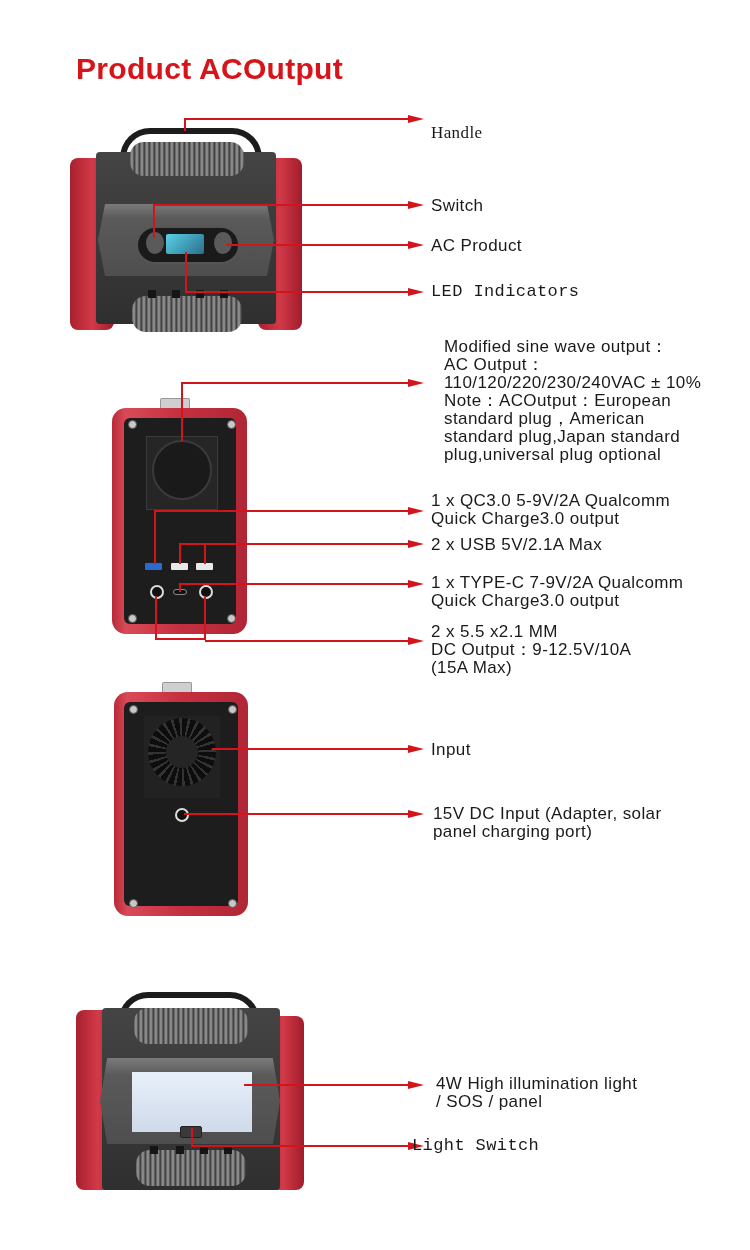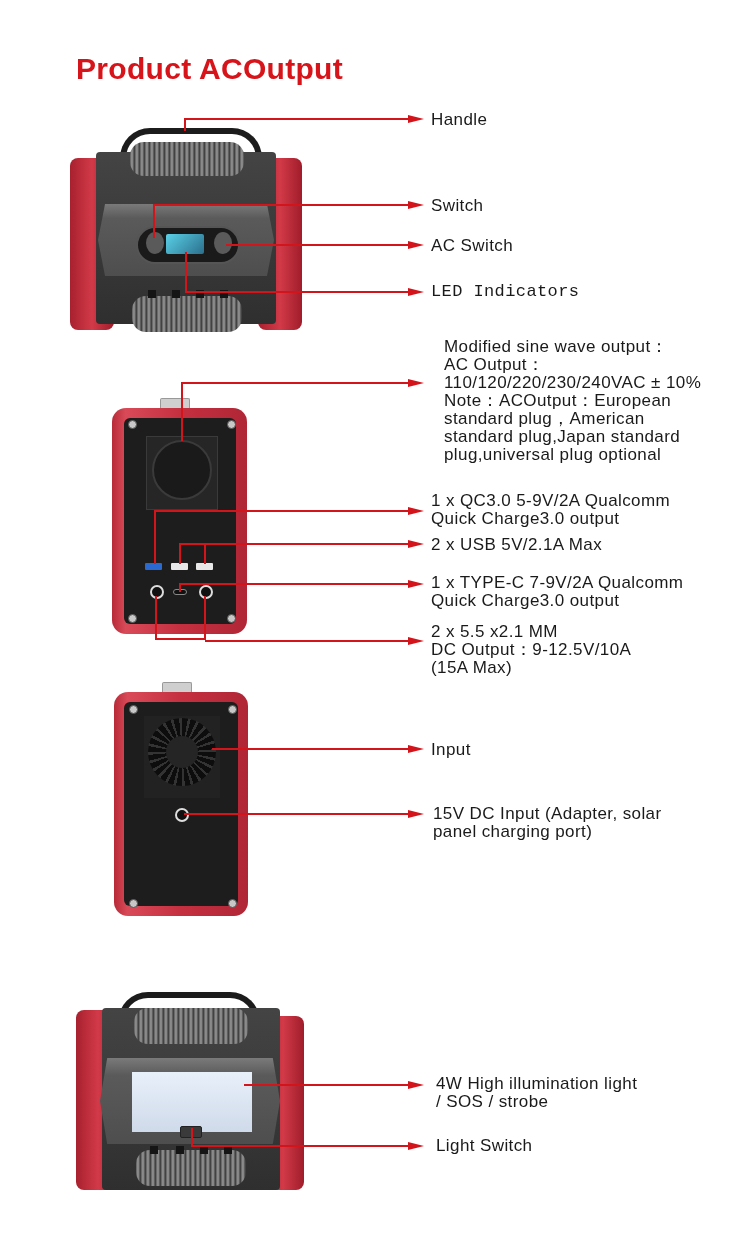--- a/index.html
+++ b/index.html
@@ -52,30 +52,30 @@
   <div class="btn-round" style="left:214px;top:232px;width:18px;height:22px;"></div>
   <div class="slot" style="left:148px;top:290px;width:8px;height:8px;"></div>
   <div class="slot" style="left:172px;top:290px;width:8px;height:8px;"></div>
   <div class="slot" style="left:196px;top:290px;width:8px;height:8px;"></div>
   <div class="slot" style="left:220px;top:290px;width:8px;height:8px;"></div>
 </div>
 
 <div class="line" style="left:184px;top:119px;width:2px;height:12px;"></div>
 <div class="line" style="left:184px;top:118px;width:224px;height:2px;"></div>
 <div class="arrow" style="left:408px;top:115px;"></div>
-<div class="label" style="left:431px;top:111px;">Handle</div>
+<div class="label" style="left:431px;top:124px;font-family:Liberation Serif, serif;">Handle</div>
 
 <div class="line" style="left:153px;top:204px;width:2px;height:34px;"></div>
 <div class="line" style="left:153px;top:204px;width:255px;height:2px;"></div>
 <div class="arrow" style="left:408px;top:201px;"></div>
 <div class="label" style="left:431px;top:197px;">Switch</div>
 
 <div class="line" style="left:226px;top:244px;width:182px;height:2px;"></div>
 <div class="arrow" style="left:408px;top:241px;"></div>
-<div class="label" style="left:431px;top:237px;">AC Switch</div>
+<div class="label" style="left:431px;top:237px;">AC Product</div>
 
 <div class="line" style="left:185px;top:252px;width:2px;height:40px;"></div>
 <div class="line" style="left:185px;top:291px;width:223px;height:2px;"></div>
 <div class="arrow" style="left:408px;top:288px;"></div>
 <div class="label" style="left:431px;top:283px;font-family:Liberation Mono, monospace;">LED Indicators</div>
 
 <div class="abs" style="left:0;top:0;">
   <div class="handle-top" style="left:160px;top:398px;width:28px;height:14px;"></div>
   <div class="side-red" style="left:112px;top:408px;width:135px;height:226px;"></div>
   <div class="side-black" style="left:124px;top:418px;width:112px;height:206px;"></div>
@@ -166,18 +166,18 @@
   <div class="abs" style="left:180px;top:1126px;width:20px;height:10px;background:#3a3a3a;border:1px solid #222;border-radius:2px;"></div>
   <div class="slot" style="left:150px;top:1146px;width:8px;height:8px;"></div>
   <div class="slot" style="left:176px;top:1146px;width:8px;height:8px;"></div>
   <div class="slot" style="left:200px;top:1146px;width:8px;height:8px;"></div>
   <div class="slot" style="left:224px;top:1146px;width:8px;height:8px;"></div>
 </div>
 
 <div class="line" style="left:244px;top:1084px;width:164px;height:2px;"></div>
 <div class="arrow" style="left:408px;top:1081px;"></div>
 <div class="label" style="left:436px;top:1075px;">4W High illumination light
-/ SOS / strobe</div>
+/ SOS / panel</div>
 
 <div class="line" style="left:191px;top:1128px;width:2px;height:18px;"></div>
 <div class="line" style="left:191px;top:1145px;width:217px;height:2px;"></div>
 <div class="arrow" style="left:408px;top:1142px;"></div>
-<div class="label" style="left:436px;top:1137px;">Light Switch</div>
+<div class="label" style="left:412px;top:1137px;font-family:Liberation Mono, monospace;">Light Switch</div>
 
 </body></html>

